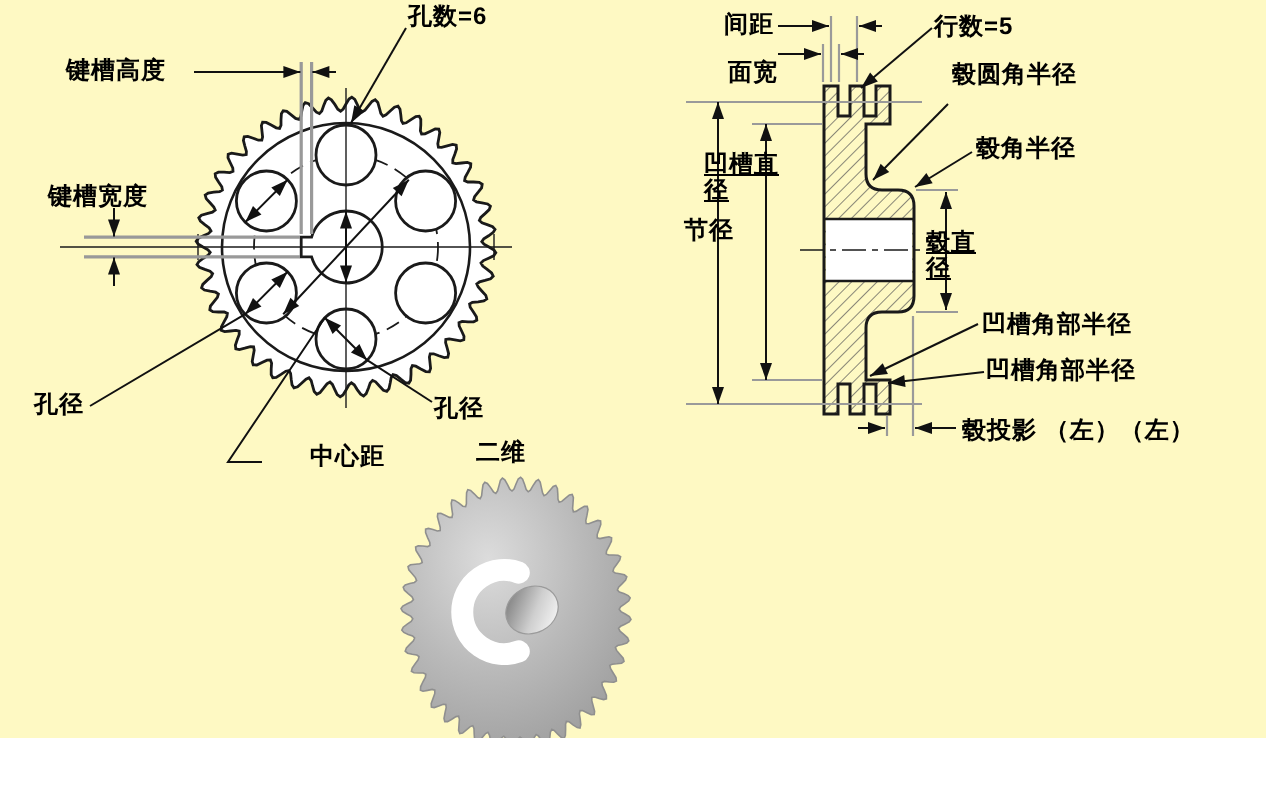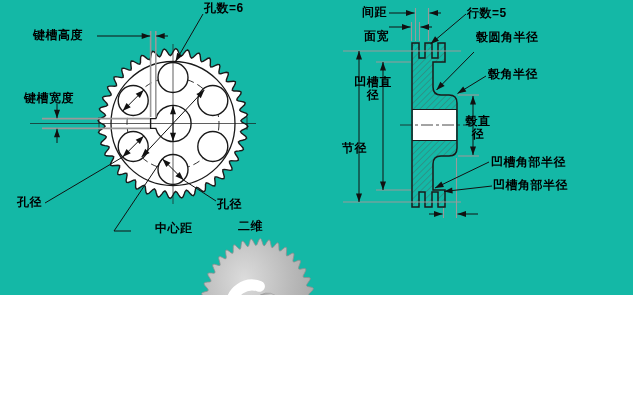--- a/index.html
+++ b/index.html
@@ -1,21 +1,21 @@
 <!DOCTYPE html>
 <html><head>
 <meta charset="utf-8">
 <style>
   html,body{margin:0;padding:0;background:#fff;}
-  .stage{position:relative;width:633px;height:295px;background:#14b8a6;overflow:hidden;
+  .stage{position:relative;width:633px;height:369px;background:#fef9c3;overflow:hidden;
          font-family:"Liberation Sans",sans-serif;}
   .stage svg{position:absolute;left:0;top:0;}
   .lbl{position:absolute;font-size:12px;line-height:1.12;font-weight:600;color:#000;
        white-space:nowrap;letter-spacing:.5px;}
-  .lbl.ctr{text-align:center;}
+  .lbl.ctr{text-align:left;text-decoration:underline;}
 </style>
 </head>
 <body>
 
 <div class="stage">
 
 <svg width="633" height="401" viewBox="0 0 633 401">
   <defs>
     <marker id="ar" orient="auto-start-reverse" markerUnits="userSpaceOnUse" markerWidth="10" markerHeight="8" refX="9" refY="4">
       <path d="M0.5,1 L9,4 L0.5,7 Z" fill="#111"></path>
@@ -141,21 +141,22 @@
 <div class="lbl" style="left:217px;top:198px">孔径</div>
 <div class="lbl" style="left:238px;top:220px">二维</div>
 
 <div class="lbl" style="left:362px;top:6px">间距</div>
 <div class="lbl" style="left:364px;top:30px">面宽</div>
 <div class="lbl" style="left:467px;top:7px">行数=5</div>
 <div class="lbl" style="left:476px;top:31px">毂圆角半径</div>
 <div class="lbl" style="left:488px;top:68px">毂角半径</div>
 <div class="lbl ctr" style="left:352px;top:76px;width:42px">凹槽直</div>
 <div class="lbl ctr" style="left:352px;top:89px;width:42px">径</div>
-<div class="lbl" style="left:342px;top:142px">节径</div>
+<div class="lbl" style="left:342px;top:109px">节径</div>
 <div class="lbl ctr" style="left:463px;top:115px;width:30px">毂直</div>
 <div class="lbl ctr" style="left:463px;top:128px;width:30px">径</div>
 <div class="lbl" style="left:491px;top:156px">凹槽角部半径</div>
 <div class="lbl" style="left:493px;top:179px">凹槽角部半径</div>
+<div class="lbl" style="left:481px;top:209px">毂投影 （左）（左）</div>
 
 <div class="lbl" style="left:250px;top:406px">三维</div>
 
 </div>
 
 </body></html>

